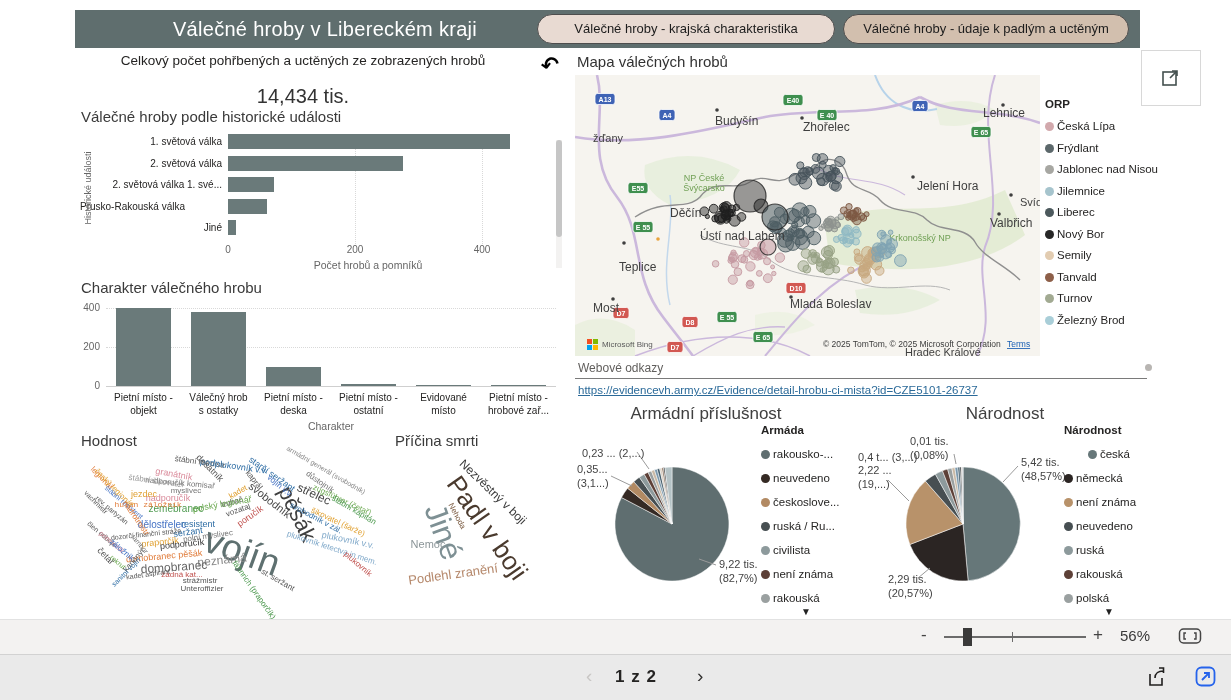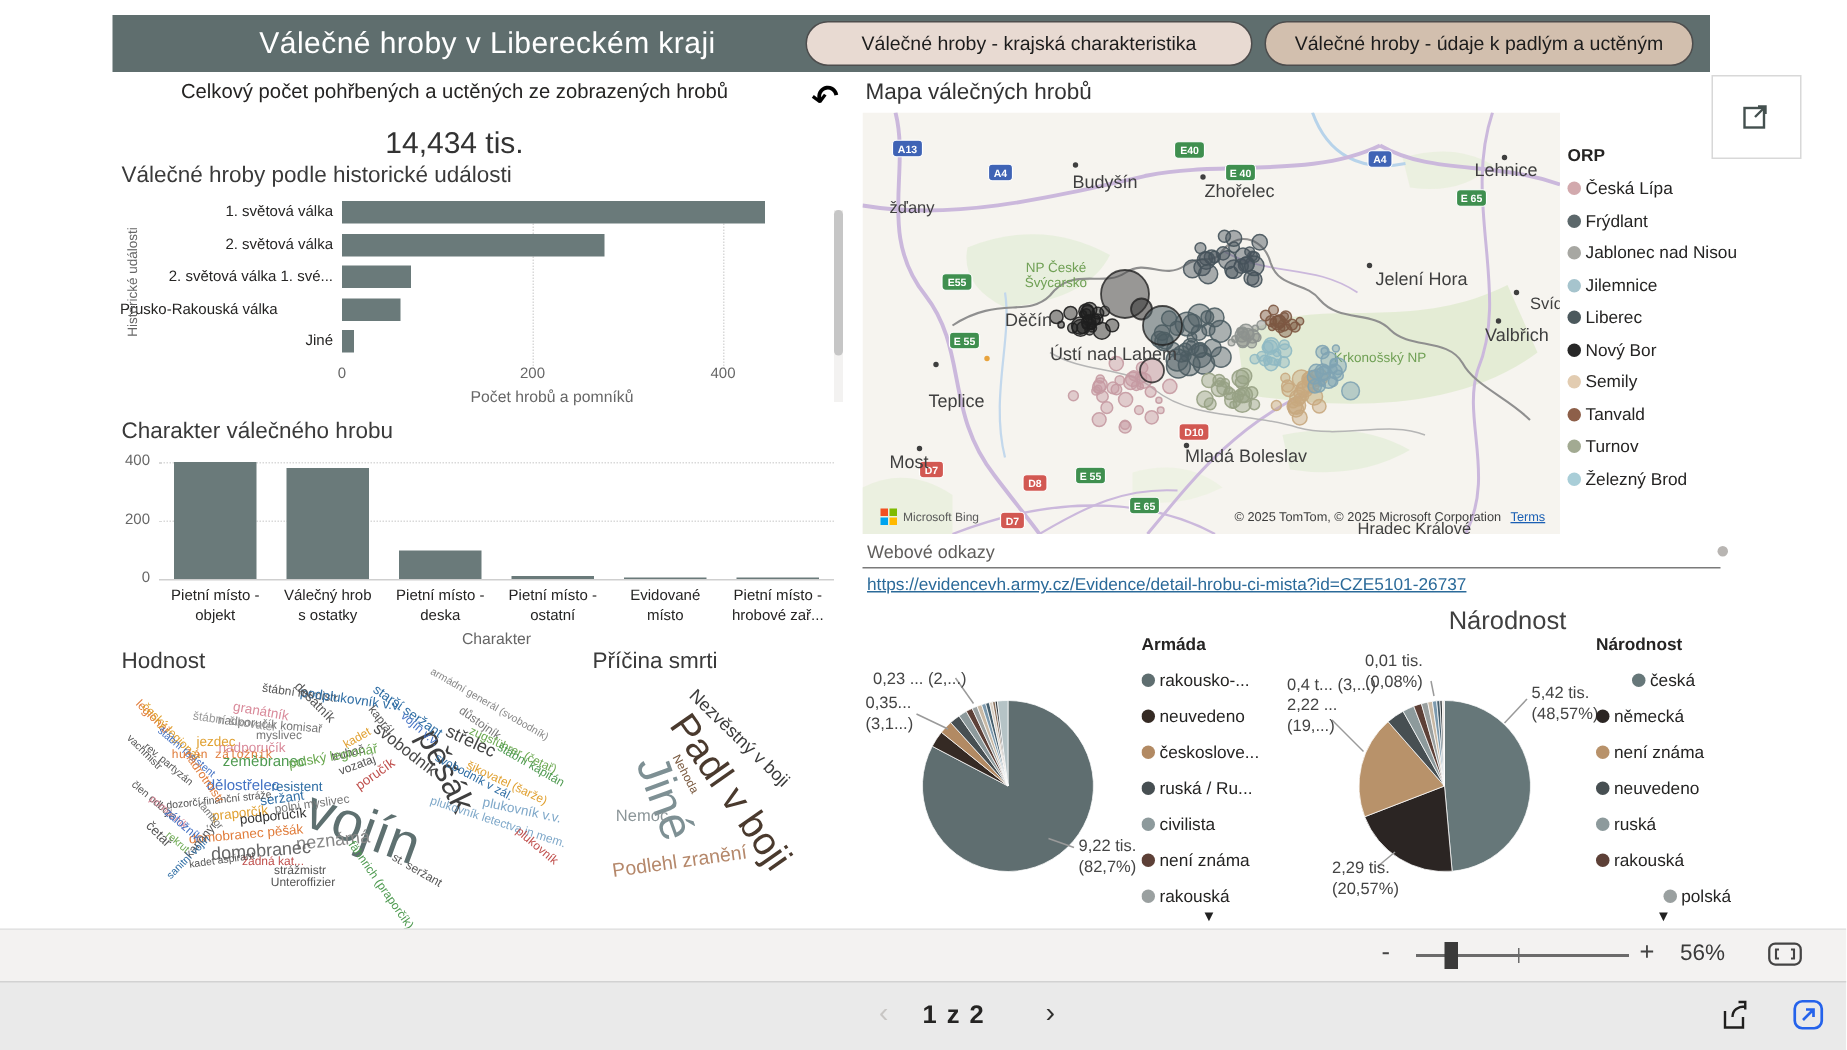--- a/index.html
+++ b/index.html
@@ -518,20 +518,21 @@
       <div style="position: absolute; left: 0px; top: 194px; width: 110px; font-size: 11.5px; color: rgb(37, 36, 35); white-space: nowrap;"><span class="leg-dot" style="background: rgb(162, 170, 146);"></span>Turnov</div>
       <div style="position: absolute; left: 0px; top: 215.5px; width: 110px; font-size: 11.5px; color: rgb(37, 36, 35); white-space: nowrap;"><span class="leg-dot" style="background: rgb(169, 206, 216);"></span>Železný Brod</div>
     </div>
 
   <div id="weblabel" class="abs">Webové odkazy</div>
   <div id="webhr" class="abs"></div>
   <a id="weblink" class="abs">https://evidencevh.army.cz/Evidence/detail-hrobu-ci-mista?id=CZE5101-26737</a>
   <div id="scroll-dot" class="abs"></div>
 
   <div id="pie-armada" class="abs" style="left:575px;top:402px;width:262px;height:218px;">
+    <div class="abs pie-title">Armádní příslušnost</div>
   <svg width="262" height="218" style="position:absolute;left:0;top:0;">
         <path d="M97 122 L97.0 65.0 A57 57 0 1 1 46.5 95.5 Z" fill="#5f6e70" stroke="#fff" stroke-width="0.5"></path>
         <path d="M97 122 L46.5 95.5 A57 57 0 0 1 52.6 86.2 Z" fill="#352a24" stroke="#fff" stroke-width="0.5"></path>
         <path d="M97 122 L52.6 86.2 A57 57 0 0 1 58.8 79.7 Z" fill="#b28a63" stroke="#fff" stroke-width="0.5"></path>
         <path d="M97 122 L58.8 79.7 A57 57 0 0 1 64.4 75.3 Z" fill="#474f52" stroke="#fff" stroke-width="0.5"></path>
         <path d="M97 122 L64.4 75.3 A57 57 0 0 1 69.2 72.2 Z" fill="#8d9a9c" stroke="#fff" stroke-width="0.5"></path>
         <path d="M97 122 L69.2 72.2 A57 57 0 0 1 73.1 70.3 Z" fill="#5d4037" stroke="#fff" stroke-width="0.5"></path>
         <path d="M97 122 L73.1 70.3 A57 57 0 0 1 76.4 68.9 Z" fill="#9aa0a0" stroke="#fff" stroke-width="0.5"></path>
         <path d="M97 122 L76.4 68.9 A57 57 0 0 1 79.4 67.8 Z" fill="#c9b9a5" stroke="#fff" stroke-width="0.5"></path>
         <path d="M97 122 L79.4 67.8 A57 57 0 0 1 82.1 67.0 Z" fill="#7b99ad" stroke="#fff" stroke-width="0.5"></path>
@@ -589,21 +590,21 @@
       <div class="pie-label" style="position: absolute; left: 0px; top: 48px; white-space: pre-line;">0,4 t... (3,...)</div>
       <div class="pie-label" style="position: absolute; left: 52px; top: 32px; white-space: pre-line;">0,01 tis.
 (0,08%)</div>
       <div class="abs leg-title" style="position: absolute; left: 206px; top: 22px; width: 90px;">Národnost</div>
       <div class="abs leg-item" style="position: absolute; left: 206px; top: 46px; width: 90px; text-align: center;"><span class="leg-dot" style="background: rgb(102, 119, 121);"></span>česká</div>
       <div class="abs leg-item" style="position: absolute; left: 206px; top: 70px; width: 90px;"><span class="leg-dot" style="background: rgb(43, 37, 35);"></span>německá</div>
       <div class="abs leg-item" style="position: absolute; left: 206px; top: 94px; width: 90px;"><span class="leg-dot" style="background: rgb(184, 146, 106);"></span>není známa</div>
       <div class="abs leg-item" style="position: absolute; left: 206px; top: 118px; width: 90px;"><span class="leg-dot" style="background: rgb(71, 79, 82);"></span>neuvedeno</div>
       <div class="abs leg-item" style="position: absolute; left: 206px; top: 142px; width: 90px;"><span class="leg-dot" style="background: rgb(141, 154, 156);"></span>ruská</div>
       <div class="abs leg-item" style="position: absolute; left: 206px; top: 166px; width: 90px;"><span class="leg-dot" style="background: rgb(93, 64, 55);"></span>rakouská</div>
-      <div class="abs leg-item" style="position: absolute; left: 206px; top: 190px; width: 90px; text-align: right;"><span class="leg-dot" style="background: rgb(154, 160, 160);"></span>polská</div>
+      <div class="abs leg-item" style="position: absolute; left: 206px; top: 190px; width: 90px;"><span class="leg-dot" style="background: rgb(154, 160, 160);"></span>polská</div>
       <div class="abs leg-arrow" style="position: absolute; left: 206px; top: 204px; width: 90px;">▼</div>
     </div>
 
   <div id="zoombar" class="abs">
     <div class="abs zbtn" style="left:921px;top:5px;">-</div>
     <div class="abs" style="left:944px;top:16px;width:142px;height:2px;background:#6b6b6b;"></div>
     <div class="abs" style="left:1012px;top:12px;width:1px;height:10px;background:#6b6b6b;"></div>
     <div class="abs" style="left:963px;top:8px;width:9px;height:18px;background:#3a3a3a;"></div>
     <div class="abs zbtn" style="left:1093px;top:5px;">+</div>
     <div id="zoom-pct" class="abs">56%</div>

